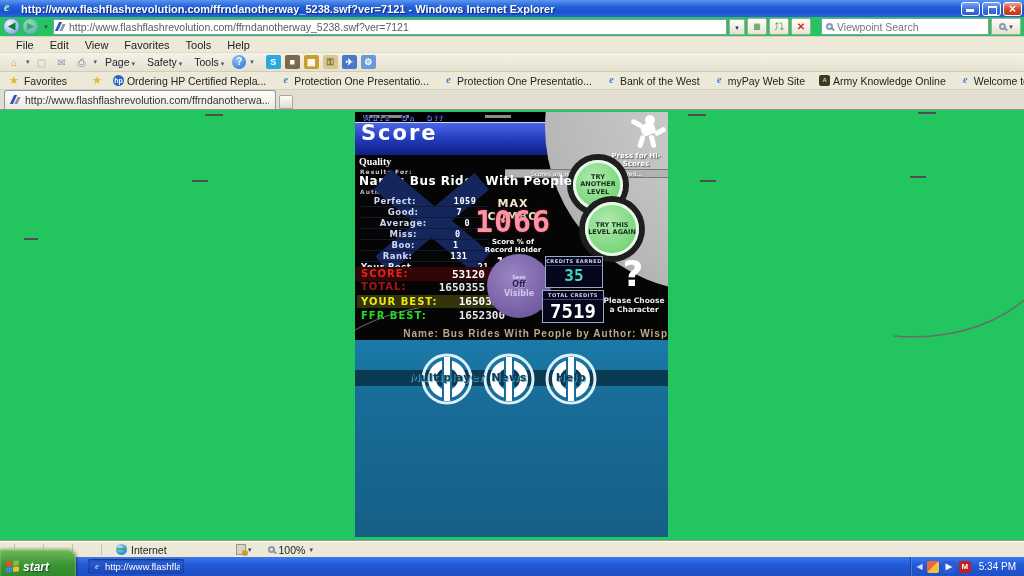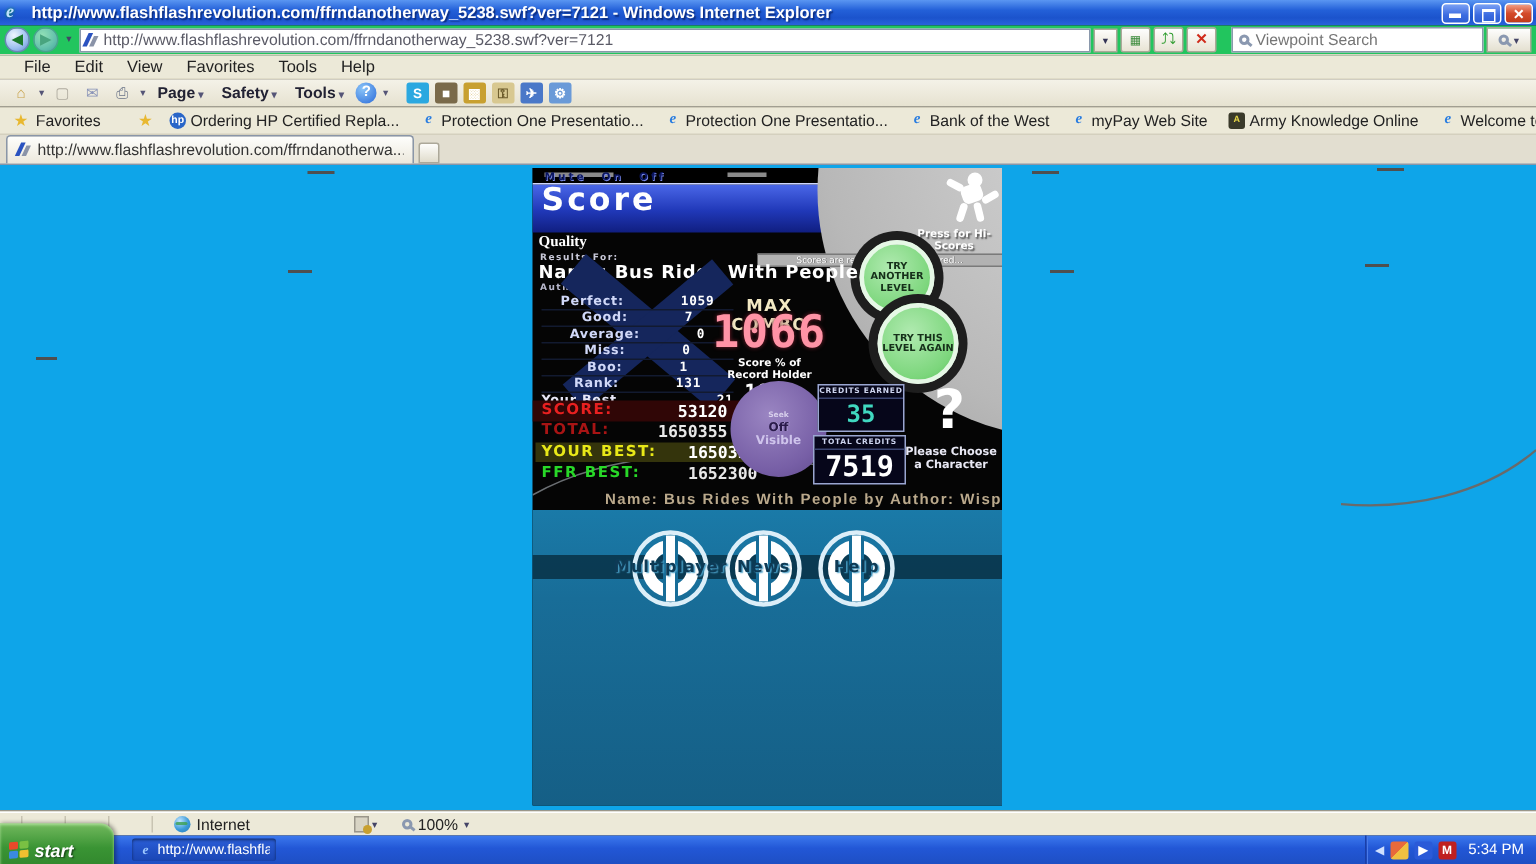--- a/index.html
+++ b/index.html
@@ -57,21 +57,21 @@
 
   
   .commandrow { position:absolute; left:0; top:53px; width:1024px; height:19px; background:linear-gradient(#f4f2e8,#e6e2d0);
     display:flex; align-items:center; padding-left:6px; gap:4px; border-bottom:1px solid #d0ccba;}
   .cicon { width:16px; height:15px; border-radius:2px; text-align:center; font-size:10px; line-height:15px; cursor:pointer; }
   .cicon.home { color:#c8a24a; }
   .cicon.feed { color:#b0aca0; }
   .cicon.mail { color:#8a94b8; }
   .cicon.print { color:#6a7488; }
   .caret7 { font-size:7px; color:#557; cursor:pointer; }
-  .cmenu { font-size:10.5px; color:#223; padding:0 4px; cursor:pointer;font-weight:bold; }
+  .cmenu { font-size:10.5px; color:#223; padding:0 4px; cursor:pointer; }
   .cmenu::after { content:" \25BE"; font-size:7px; color:#557; }
   .cicon.help { width:14px; height:14px; border-radius:50%; background:radial-gradient(circle at 35% 30%,#8ac4f8,#2a6ad8); color:#fff; font:bold 10px/14px "Liberation Sans",sans-serif; }
   .addonicon { width:15px; height:14px; border-radius:2px; font:bold 9px/14px "Liberation Sans",sans-serif; text-align:center; cursor:pointer; color:#fff; }
 
   
   .favrow { position:absolute; left:0; top:72px; width:1024px; height:18px; background:#ece9d8;
     display:flex; align-items:center; padding-left:6px; gap:2px; border-bottom:1px solid #d4d0be;}
   .star { color:#e8b830; font-size:11px; padding:0 3px; cursor:pointer; }
   .favlabel { font-size:10.5px; color:#222; margin-right:10px; cursor:pointer; }
   .favsep { width:1px; height:12px; background:#c8c4b2; margin:0 4px; }
@@ -84,21 +84,21 @@
   
   .tabrow { position:absolute; left:0; top:90px; width:1024px; height:20px; background:#e2ded0;
     border-bottom:1px solid #8a96a8; display:flex; align-items:flex-end; padding-left:4px; }
   .tab { width:272px; height:19px; background:linear-gradient(#fefefc,#ece8dc);
     border:1px solid #8a96a8; border-bottom:none; border-radius:3px 3px 0 0;
     display:flex; align-items:center; gap:4px; padding:0 6px; cursor:pointer; }
   .tab-label { font-size:10.5px; color:#333; white-space:nowrap; overflow:hidden; }
   .newtab { width:14px; height:14px; margin-left:3px; background:linear-gradient(#fdfdfb,#e0dccc); border:1px solid #aca899; border-radius:2px 2px 0 0; cursor:pointer;}
 
   
-  .content { position:absolute; left:0; top:110px; width:1024px; height:431px; background:#0ea5e9; }
+  .content { position:absolute; left:0; top:110px; width:1024px; height:431px; background:#22c55e; }
   .dash { position:absolute; height:2px; background:#4f4f4f; }
   .wavy { position:absolute; right:0; top:178px; }
 
   
   .flash { position:absolute; left:355px; top:2px; width:313px; height:425px; background:#050505; overflow:hidden;
     font-family:"DejaVu Sans", sans-serif; }
   .f-topstrip { position:absolute; left:0; top:0; width:313px; height:10px; background:#000; }
   .f-topstrip .d { position:absolute; top:3px; height:3px; background:#8a8a8a; }
   .f-header { position:absolute; left:0; top:10px; width:313px; height:33px;
     background:linear-gradient(#4a67e8,#2038b8 55%,#101e80); border-top:1px solid #cdd6ff; }

